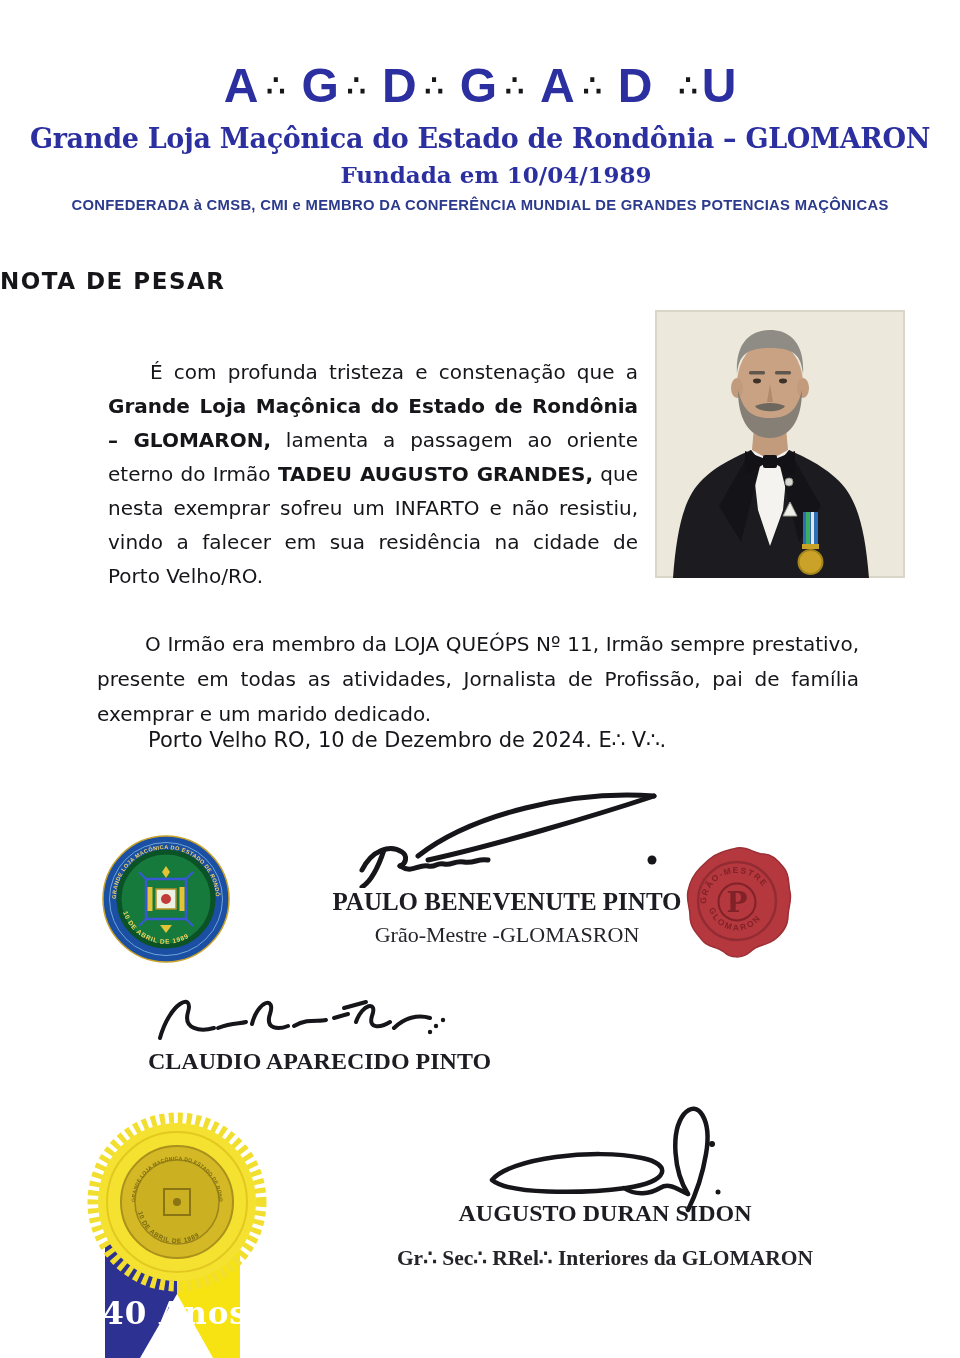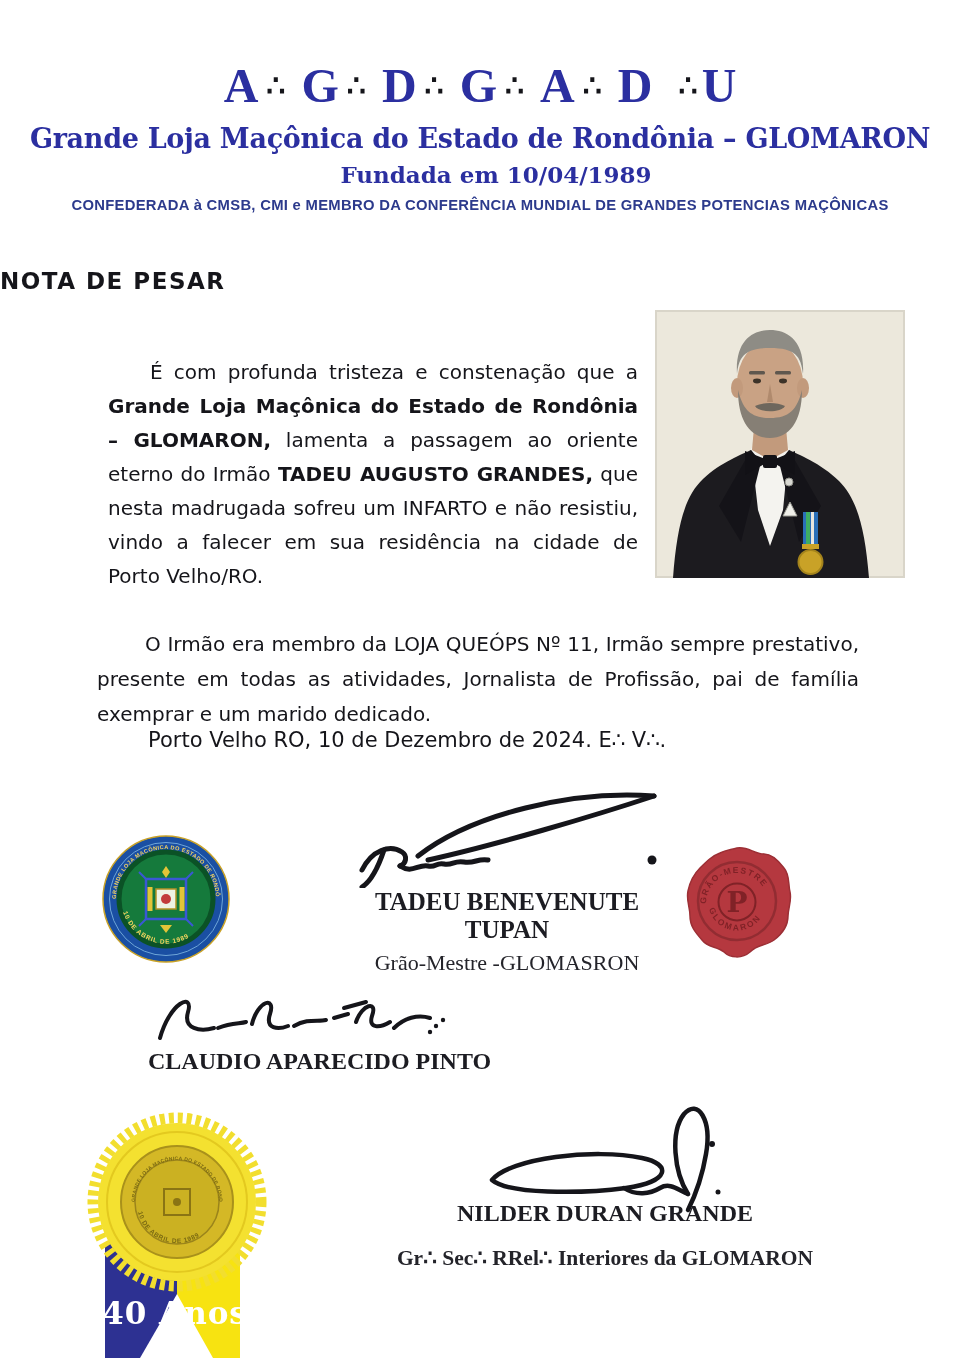--- a/index.html
+++ b/index.html
@@ -4,21 +4,21 @@
 <style>
   html,body { margin:0; padding:0; background:#ffffff; }
   .page {
     position:relative; width:960px; height:1358px; margin:0 auto;
     background:#ffffff; overflow:hidden;
     font-family:"DejaVu Sans", sans-serif; color:#15151a;
   }
 
   
   .header { position:absolute; top:60px; left:0; width:100%; text-align:center; }
-  .h-inv { font-family:Liberation Serif, serif; font-weight:bold; font-size:48px; line-height:1.1; color:#2b2fa0; }
+  .h-inv { font-family:Liberation Sans, sans-serif; font-weight:bold; font-size:48px; line-height:1.1; color:#2b2fa0; }
   .inv-l { color:#2b2fa0; }
   .inv-d { color:#15151a; font-size:30px; vertical-align:6px; margin:0 16px 0 8px; }
   .inv-d.last { margin:0 4px 0 26px; }
   .h-org { font-family:"DejaVu Serif", serif; font-weight:bold; font-size:27px; letter-spacing:-0.3px; color:#2b2fa0; margin-top:10px; }
   .h-founded { font-family:"DejaVu Serif", serif; font-weight:bold; font-size:23px; color:#2b2fa0; margin-top:7px;padding-left:32px; }
   .h-conf { font-family:"Liberation Sans", sans-serif; font-weight:bold; font-size:14.8px; letter-spacing:0.3px; color:#2c3a8c; margin-top:9px; }
 
   
   .doc-title { position:absolute; top:268px; left:0; width:100%; text-align:left;
                font-weight:bold; font-size:23px; letter-spacing:1.5px; }
@@ -61,21 +61,21 @@
     <div class="h-inv">
       <span class="inv-l">A</span><span class="inv-d">∴</span><span class="inv-l">G</span><span class="inv-d">∴</span><span class="inv-l">D</span><span class="inv-d">∴</span><span class="inv-l">G</span><span class="inv-d">∴</span><span class="inv-l">A</span><span class="inv-d">∴</span><span class="inv-l">D</span><span class="inv-d last">∴</span><span class="inv-l">U</span>
     </div>
     <div class="h-org">Grande Loja Maçônica do Estado de Rondônia – GLOMARON</div>
     <div class="h-founded">Fundada em 10/04/1989</div>
     <div class="h-conf">CONFEDERADA à CMSB, CMI e MEMBRO DA CONFERÊNCIA MUNDIAL DE GRANDES POTENCIAS MAÇÔNICAS</div>
   </div>
 
   <div class="doc-title">NOTA DE PESAR</div>
 
-  <p class="para1"><span>É com profunda tristeza e constenação que a </span><b>Grande Loja Maçônica do Estado de Rondônia – GLOMARON,</b><span> lamenta a passagem ao oriente eterno do Irmão </span><b>TADEU AUGUSTO GRANDES,</b><span> que nesta madrugada sofreu um INFARTO e não resistiu, vindo a falecer em sua residência na cidade de Porto Velho/RO.</span></p>
+  <p class="para1"><span>É com profunda tristeza e constenação que a </span><b>Grande Loja Maçônica do Estado de Rondônia – GLOMARON,</b><span> lamenta a passagem ao oriente eterno do Irmão </span><b>TADEU AUGUSTO GRANDES,</b><span> que nesta exemprar sofreu um INFARTO e não resistiu, vindo a falecer em sua residência na cidade de Porto Velho/RO.</span></p>
 
   <div class="photo-wrap">
     <svg viewBox="0 0 250 268" width="250" height="268">
       <rect width="250" height="268" fill="#ece8dc"></rect>
       <rect x="1" y="1" width="248" height="266" fill="none" stroke="#d9d5c9" stroke-width="2"></rect>
 
       <path d="M18,268 C22,215 30,186 48,169 C66,152 88,144 96,140 L115,150 L134,140 C142,144 166,153 184,171 C202,189 210,218 214,268 Z" fill="#1c1b1f"></path>
 
       <path d="M96,138 L115,148 L134,138 L128,200 L115,236 L103,200 Z" fill="#f4f3ef"></path>
 
@@ -151,21 +151,21 @@
     <svg class="flourish" viewBox="0 0 350 102" width="350" height="102">
       <g fill="none" stroke="#15151a" stroke-width="5" stroke-linecap="round">
         <path d="M86,70 C140,28 240,4 322,10"></path>
         <path d="M322,10 C262,30 160,60 96,74"></path>
         <path d="M30,84 C40,64 58,58 70,66 C76,70 74,78 68,80"></path>
         <path d="M68,80 C80,88 86,78 96,80 C104,82 104,76 112,78 C120,80 122,74 132,76 C142,78 146,72 156,74"></path>
         <path d="M52,64 C46,82 38,96 30,101"></path>
       </g>
       <circle cx="320" cy="74" r="4.5" fill="#15151a"></circle>
     </svg>
-    <div class="sig-name">TADEU BENEVENUTE TUPAN</div>
+    <div class="sig-name">PAULO BENEVENUTE PINTO</div>
     <div class="sig-title">Grão-Mestre -GLOMASRON</div>
   </div>
 
   <div class="waxseal-wrap">
     <svg viewBox="0 0 114 122" width="114" height="122">
       <defs>
         <path id="wsTop" d="M 26,62 A 31,31 0 1 1 88,62"></path>
         <path id="wsBot" d="M 29,67 A 29,29 0 0 0 85,67"></path>
       </defs>
       <path d="M57,6 C68,4 74,12 84,12 C92,12 98,18 104,26 C110,33 108,42 110,50 C112,59 108,66 108,74 C108,84 102,92 94,98 C86,104 78,102 70,110 C62,117 50,116 44,110 C37,104 28,106 22,98 C15,90 10,84 10,74 C10,65 6,58 8,49 C10,39 14,32 20,26 C27,19 32,14 40,11 C46,8 50,8 57,6 Z" fill="#b5383f" stroke="#9c2f35" stroke-width="1.5"></path>
@@ -231,17 +231,17 @@
   <div class="sig3">
     <svg class="flourish" viewBox="0 0 270 112" width="270" height="112">
       <g fill="none" stroke="#15151a" stroke-width="4.5" stroke-linecap="round">
         <path d="M18,78 C36,56 120,46 168,56 C198,62 196,80 152,86 C106,92 34,92 18,78"></path>
         <path d="M150,86 C162,94 176,92 186,86 C196,80 204,88 214,92"></path>
         <path d="M214,92 C200,70 196,30 210,12 C224,-4 238,18 232,52 C228,76 220,96 214,108"></path>
       </g>
       <circle cx="238" cy="42" r="3" fill="#15151a"></circle>
       <circle cx="244" cy="90" r="2.5" fill="#15151a"></circle>
     </svg>
-    <div class="sig-name">NILDER DURAN GRANDE</div>
+    <div class="sig-name">AUGUSTO DURAN SIDON</div>
     <div class="sig-title">Gr∴ Sec∴ RRel∴ Interiores da GLOMARON</div>
   </div>
 
 </div>
 
 </body></html>

